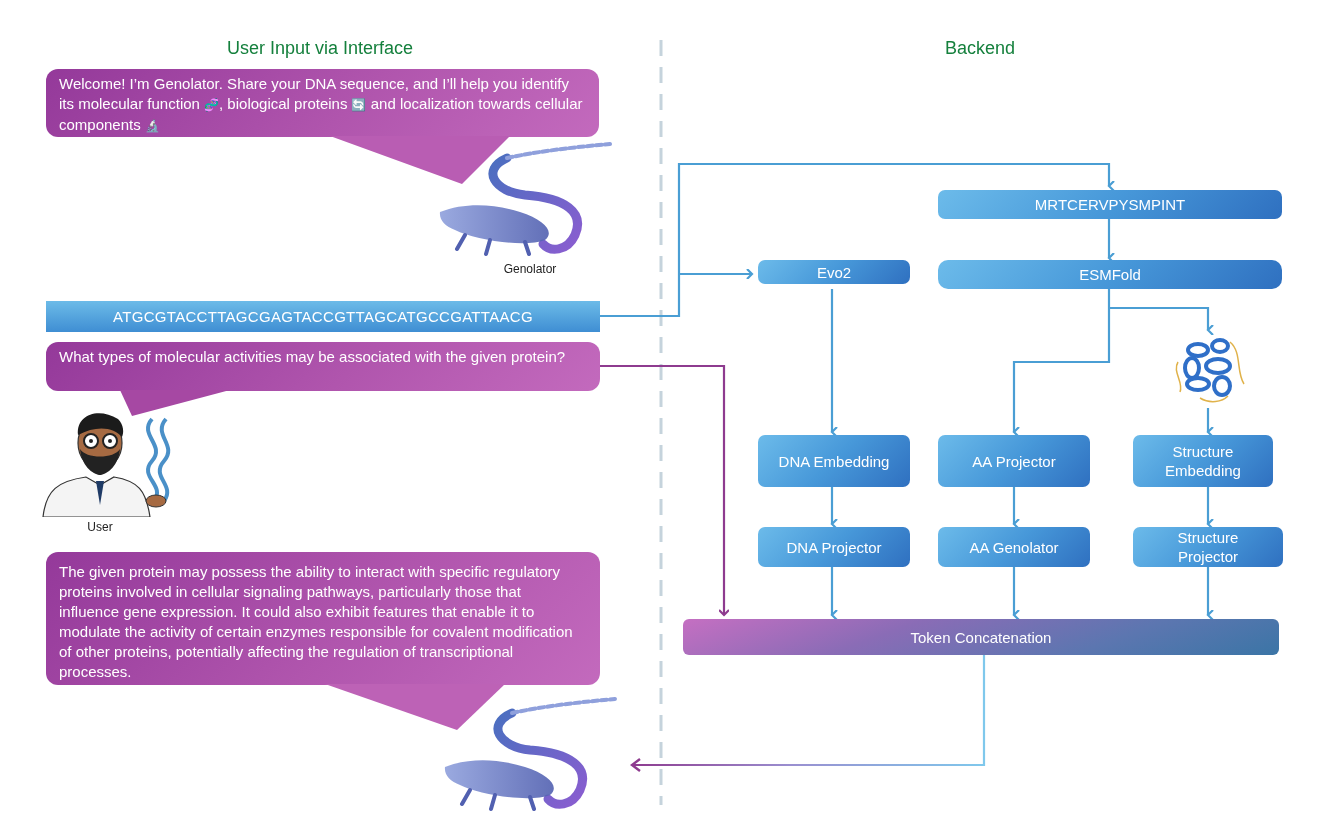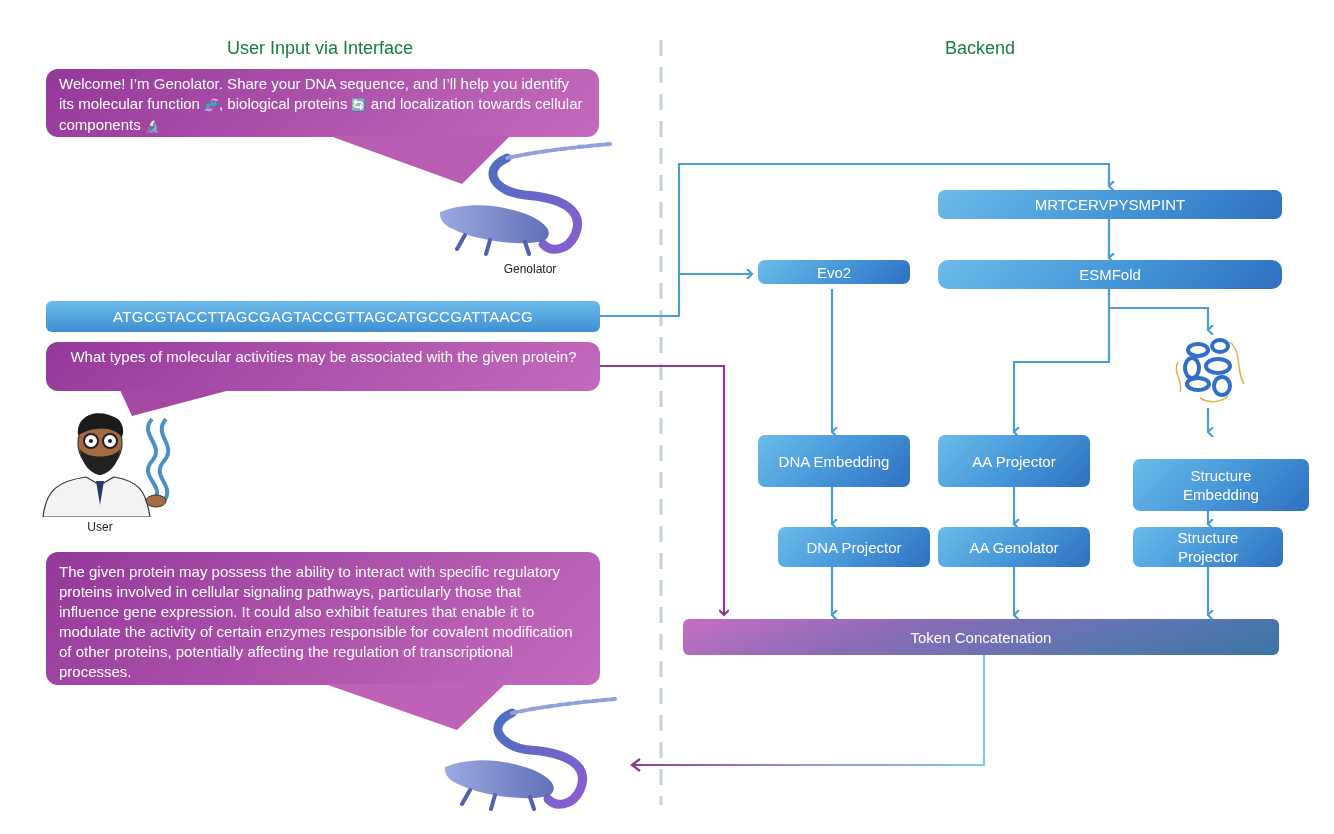--- a/index.html
+++ b/index.html
@@ -4,21 +4,21 @@
 <style>
   html, body { margin:0; padding:0; background:#ffffff; }
   body { width:1334px; height:834px; position:relative; overflow:hidden;
          font-family:"Liberation Sans","DejaVu Sans",sans-serif; }
   .abs { position:absolute; }
   .section-title { font-size:18px; color:#15803d; text-align:center; }
   .bubble { position:absolute; border-radius:12px; color:#ffffff;
             background:linear-gradient(135deg,#94399a 0%,#b055ad 55%,#c36abd 100%);
             font-size:15px; line-height:20px; padding:8px 12px 8px 13px; box-sizing:border-box; }
   .tail { position:absolute; }
-  .seqbar { position:absolute; border-radius:6px; color:#fff; text-align:center;
+  .seqbar { position:absolute; border-radius:0; color:#fff; text-align:center;
             background:linear-gradient(180deg,#6cbbe8 0%,#3f8ed3 100%); font-size:15px;
             letter-spacing:0.3px; display:flex; align-items:center; justify-content:center; }
   .node { position:absolute; border-radius:7px; color:#fff; text-align:center;
           background:linear-gradient(135deg,#6cbbea 0%,#4798d9 50%,#2f70c0 100%);
           font-size:15px; line-height:19px; display:flex; align-items:center; justify-content:center;
           box-sizing:border-box; padding:0 6px; }
   .concat { position:absolute; border-radius:6px; color:#fff; font-size:15px;
             background:linear-gradient(160deg,#c56fc2 0%,#8a6cb6 35%,#5c76b0 70%,#3b75a6 100%);
             display:flex; align-items:center; justify-content:center; }
   .caption { position:absolute; font-size:12px; color:#222; text-align:center; }
@@ -103,21 +103,21 @@
   </defs>
   <path d="M72,18 C45,30 60,52 90,55 C130,58 150,72 140,95 C132,112 115,112 108,104" fill="none" stroke="url(#helix)" stroke-width="9" stroke-linecap="round"></path>
   <path d="M72,18 C100,12 130,8 175,4" fill="none" stroke="#8fa0dc" stroke-width="4" stroke-linecap="round" stroke-dasharray="6,3"></path>
   <path d="M5,72 C30,62 60,64 85,72 C110,80 120,92 110,100 C90,108 40,100 20,90 C10,86 4,80 5,72Z" fill="url(#croc)" opacity="0.9"></path>
   <path d="M30,95 l-8,14 M55,100 l-4,14 M90,102 l4,12" stroke="#5160b0" stroke-width="4" stroke-linecap="round"></path>
 </svg>
 <div class="caption" style="left:480px;top:262px;width:100px;">Genolator</div>
 
 <div class="seqbar" style="left:46px;top:301px;width:554px;height:31px;">ATGCGTACCTTAGCGAGTACCGTTAGCATGCCGATTAACG</div>
 
-<div class="bubble" style="left:46px;top:342px;width:554px;height:49px;padding-top:5px;text-align:center;">What types of molecular activities may be associated with the given protein?</div>
+<div class="bubble" style="left:46px;top:342px;width:554px;height:49px;padding-top:5px;">What types of molecular activities may be associated with the given protein?</div>
 <svg class="tail" style="left:120px;top:390px;" width="120" height="30">
   <polygon points="0,0 110,0 12,26" fill="#a648a3"></polygon>
 </svg>
 
 <svg class="abs" style="left:38px;top:405px;" width="140" height="112" viewBox="0 0 140 112">
   <path d="M5,112 C8,85 20,76 48,72 L62,80 L76,72 C100,76 108,85 112,112Z" fill="#f4f4f4" stroke="#333" stroke-width="1.2"></path>
   <path d="M58,76 L62,100 L66,76Z" fill="#1f3b66"></path>
   <ellipse cx="62" cy="38" rx="22" ry="26" fill="#a66a42" stroke="#333" stroke-width="1.2"></ellipse>
   <path d="M40,30 C38,10 60,2 80,14 C86,20 86,28 84,32 C76,22 58,20 40,30Z" fill="#1b1b1b"></path>
   <path d="M42,44 C44,64 58,70 62,70 C66,70 80,64 82,44 C76,54 48,54 42,44Z" fill="#222"></path>
@@ -154,19 +154,19 @@
       <ellipse cx="50" cy="14" rx="8" ry="6"></ellipse>
     <ellipse cx="22" cy="36" rx="7" ry="10"></ellipse>
       <ellipse cx="48" cy="34" rx="12" ry="7"></ellipse>
     <ellipse cx="28" cy="52" rx="11" ry="6"></ellipse>
       <ellipse cx="52" cy="54" rx="8" ry="9"></ellipse>
   </g>
 </svg>
 
 <div class="node" style="left:758px;top:435px;width:152px;height:52px;">DNA Embedding</div>
 <div class="node" style="left:938px;top:435px;width:152px;height:52px;">AA Projector</div>
-<div class="node" style="left:1133px;top:459px;width:176px;height:52px;padding:0 28px;">Structure Embedding</div>
+<div class="node" style="left:1133px;top:435px;width:140px;height:52px;padding:0 28px;">Structure Embedding</div>
 
-<div class="node" style="left:778px;top:527px;width:152px;height:40px;">DNA Projector</div>
+<div class="node" style="left:758px;top:527px;width:152px;height:40px;">DNA Projector</div>
 <div class="node" style="left:938px;top:527px;width:152px;height:40px;">AA Genolator</div>
 <div class="node" style="left:1133px;top:527px;width:150px;height:40px;padding:0 26px;">Structure Projector</div>
 
 <div class="concat" style="left:683px;top:619px;width:596px;height:36px;text-align:center;">Token Concatenation</div>
 
 </body></html>

